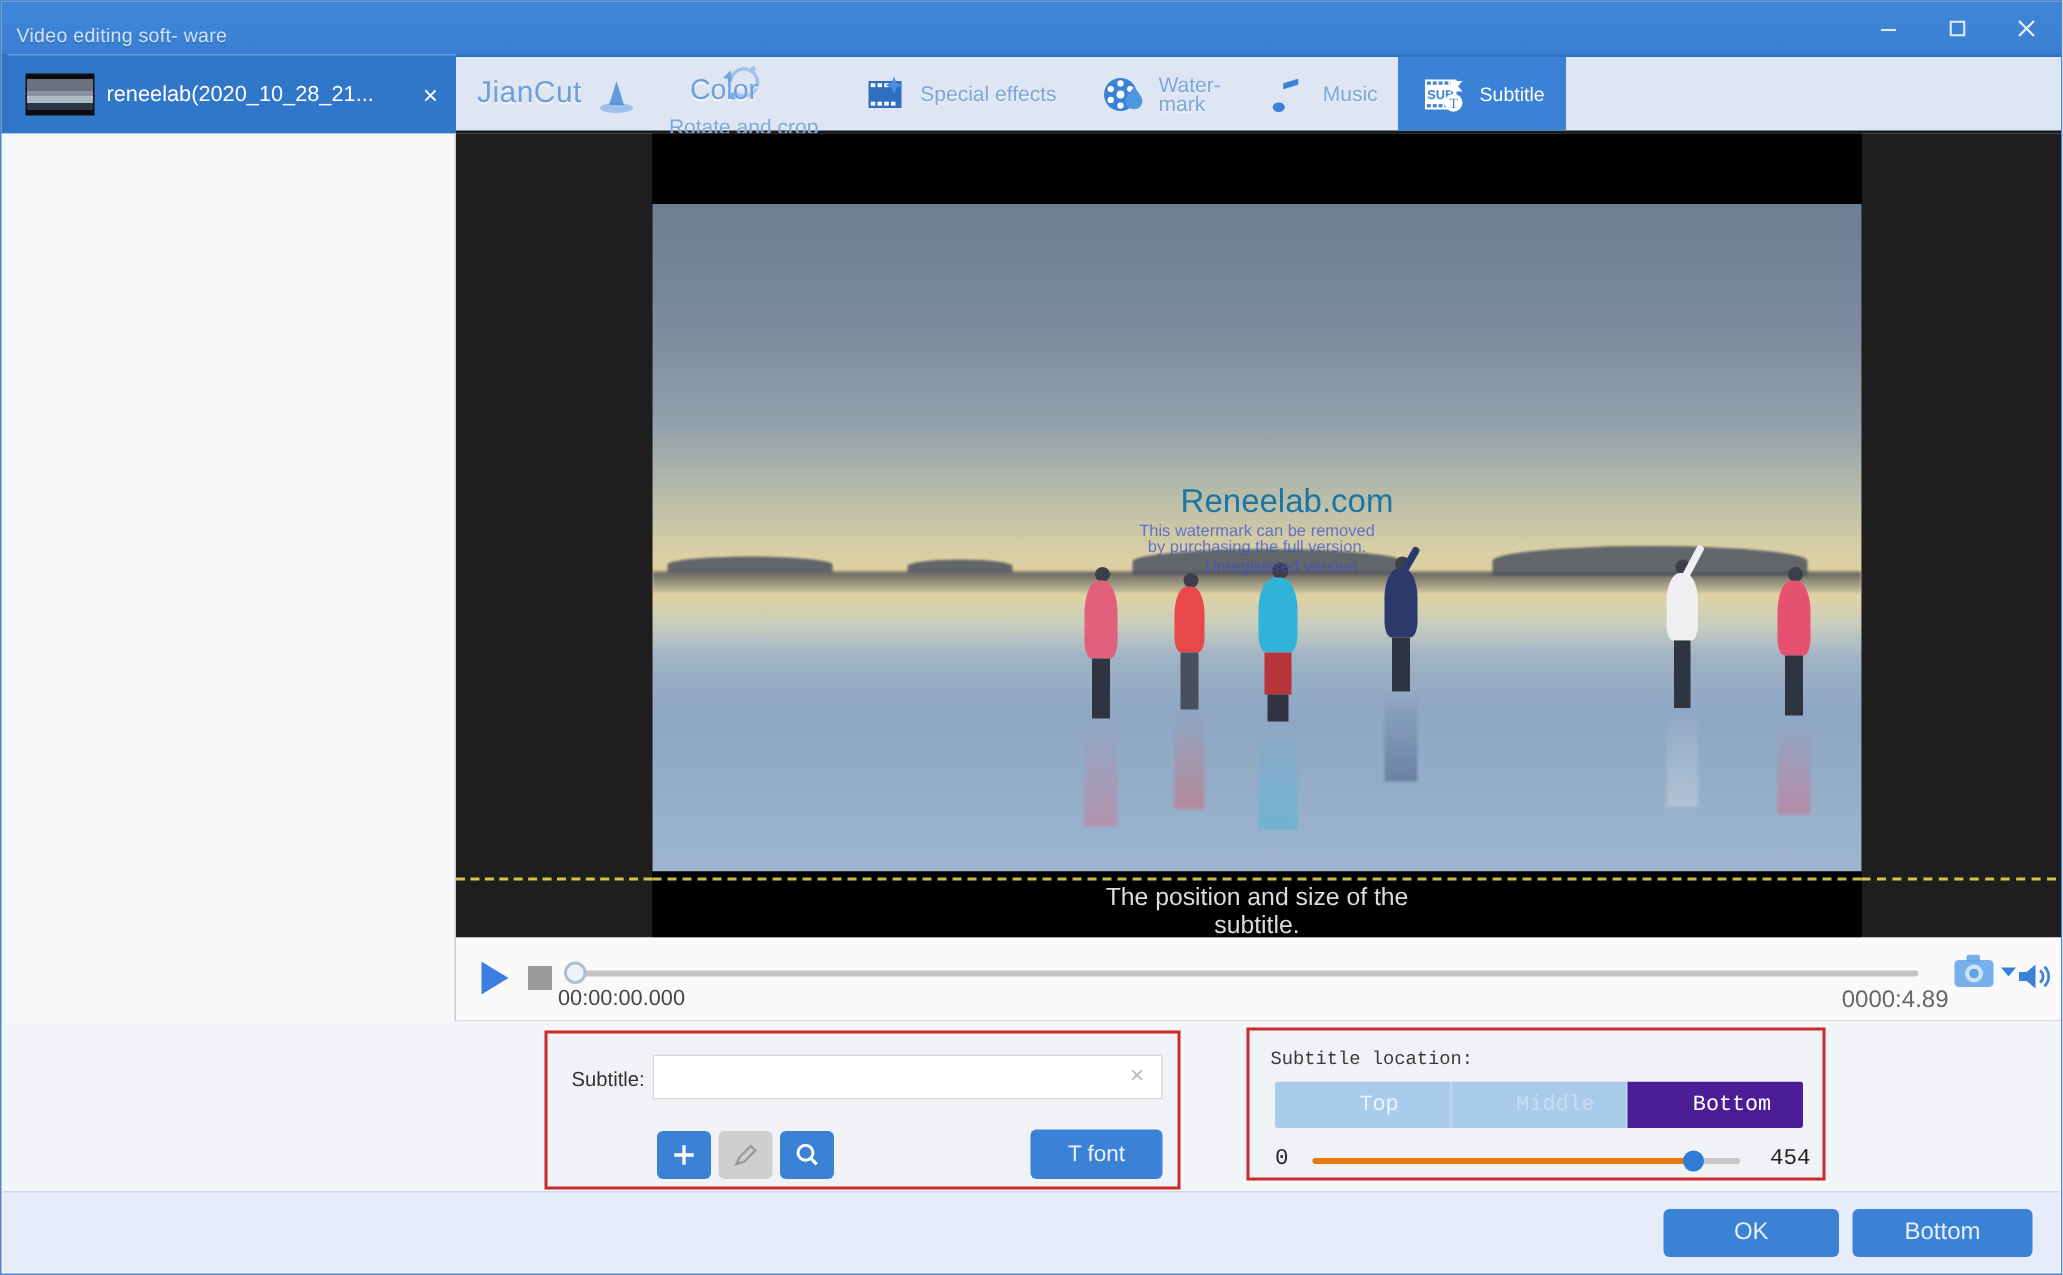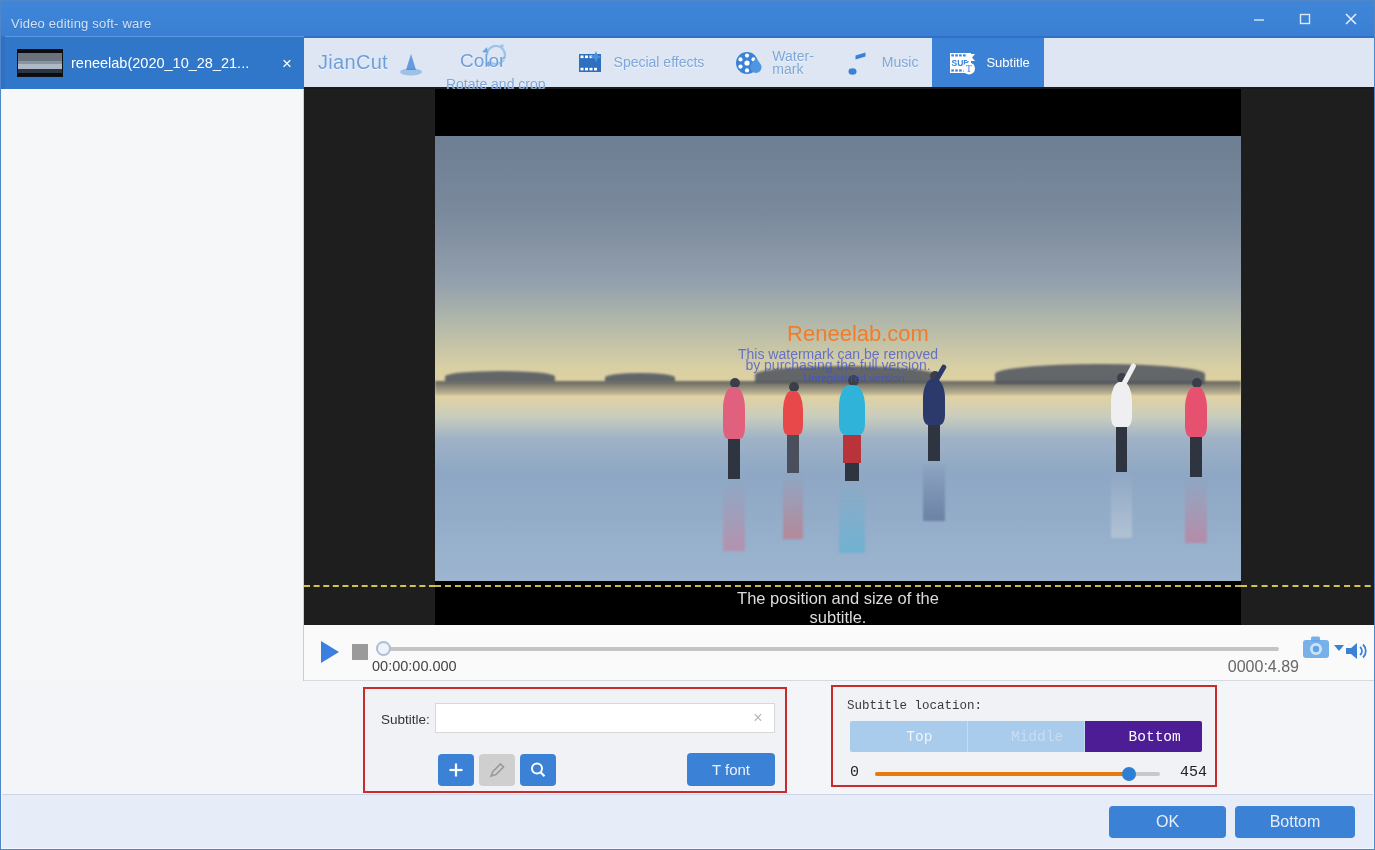--- a/index.html
+++ b/index.html
@@ -123,23 +123,23 @@
   .letterbox-top, .letterbox-bot {
     position: absolute; left: 0; width: 806px; background: #000;
   }
   .letterbox-top { top: 0; height: 47px; }
   .letterbox-bot { top: 492px; height: 44px; }
 
   .watermark {
     position: absolute; left: 0; width: 806px; top: 232px;
     text-align: center; pointer-events: none;
   }
-  .wm-main { color: #f97316; font-size: 22px; opacity: .86; margin-left: 40px; }
+  .wm-main { color: #0369a1; font-size: 22px; opacity: .86; margin-left: 40px; }
   .wm-sub {
-    color: #3b4fd0; font-size: 14px; opacity: .72; line-height: 11px;
+    color: #3b4fd0; font-size: 11px; opacity: .72; line-height: 11px;
     margin-top: 2px;
   }
   .wm-unreg {
     color: #3b4fd0; font-size: 11px; opacity: .70; margin-top: 1px;
     padding-left: 32px;
   }
 
   .sub-guide {
     position: absolute; left: 0; top: 496px; width: 806px; height: 2px;
     border-top: 2px dashed #d3c44b; opacity: .95;

